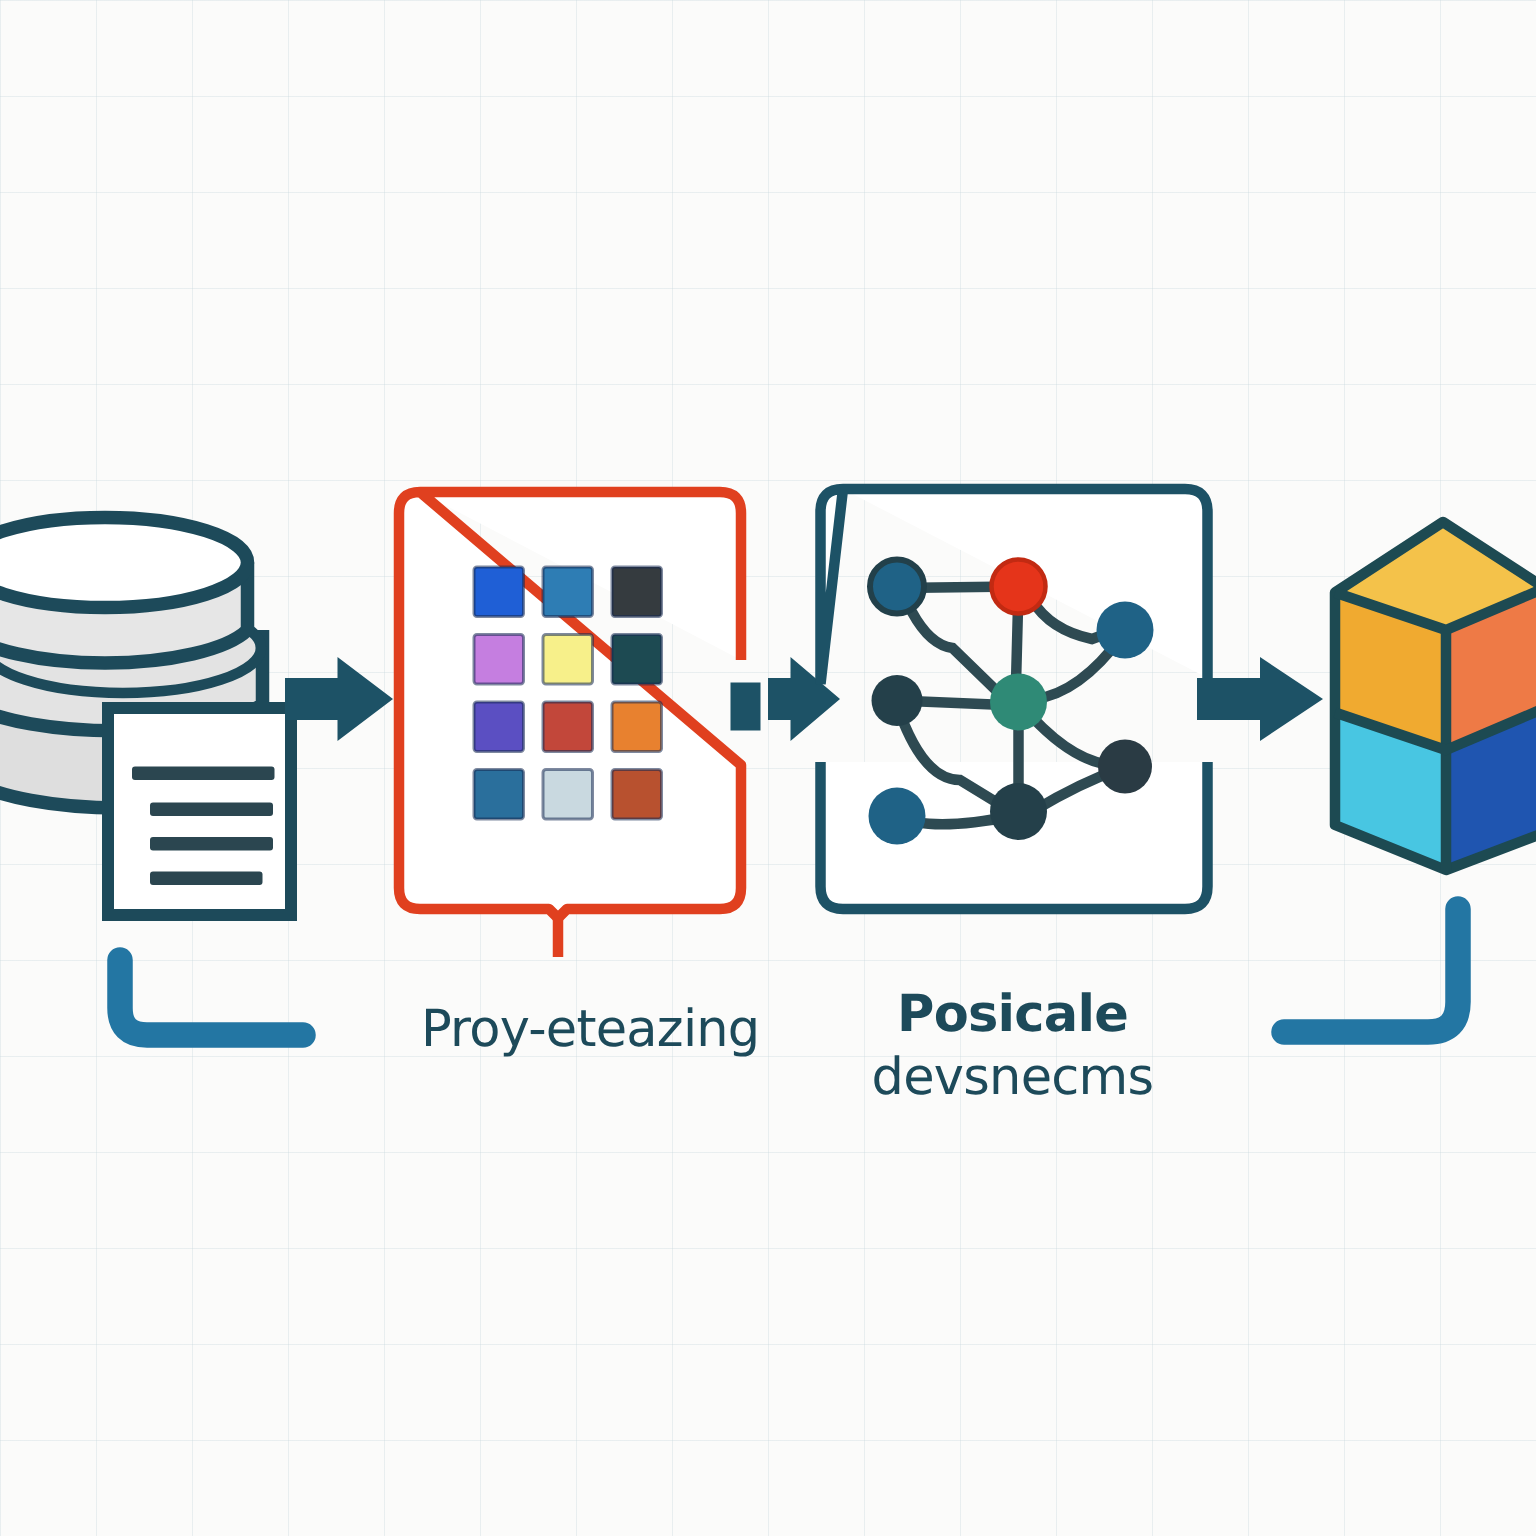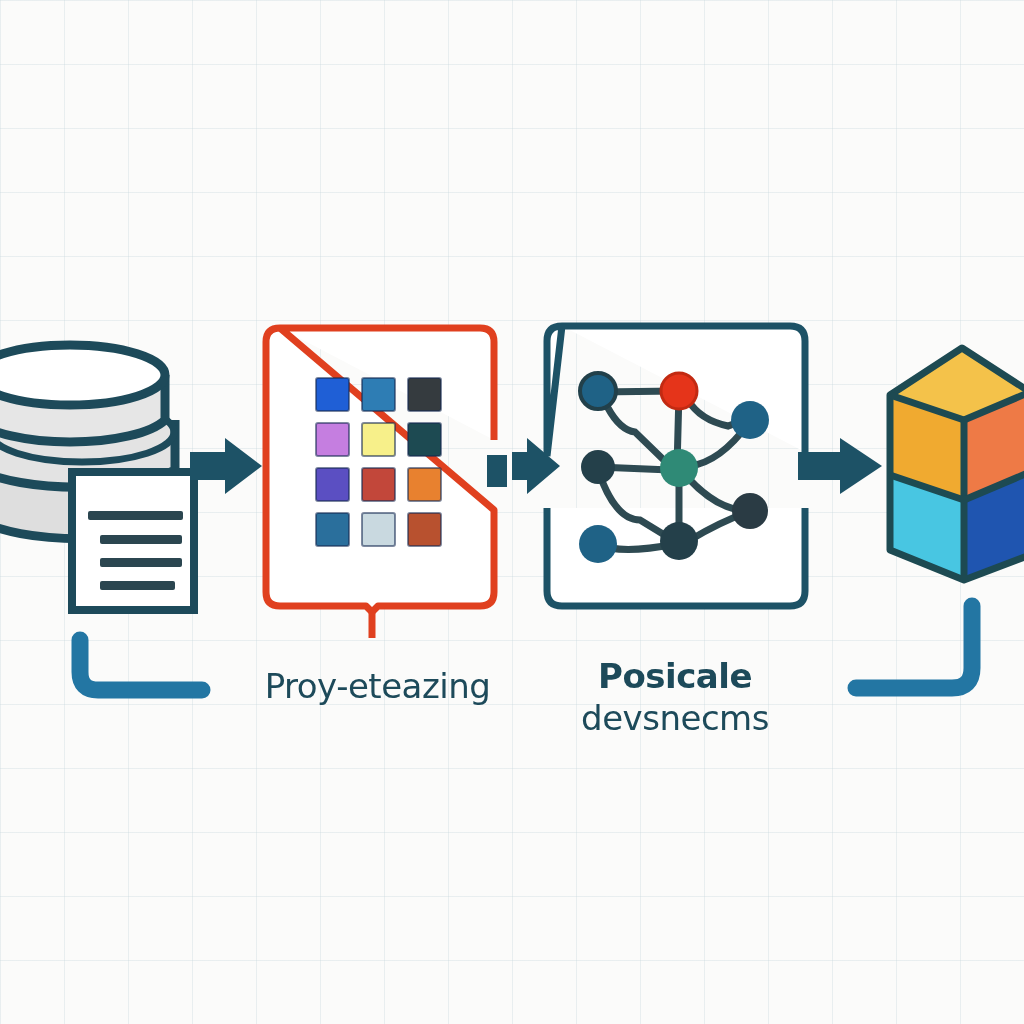--- a/index.html
+++ b/index.html
@@ -116,15 +116,15 @@
     <g fill="none" stroke="#1d4a52" stroke-width="7" stroke-linejoin="round">
       <polygon points="890,395 962,348 1030,392 1030,555 964,580 890,550"></polygon>
       <polyline points="890,395 964,420 1030,392"></polyline>
       <line x1="964" y1="420" x2="964" y2="580"></line>
       <polyline points="890,475 964,500 1030,472"></polyline>
     </g>
   </g>
   <path d="M 972 606 L 972 668 Q 972 688 952 688 L 856 688" fill="none" stroke="#2376a3" stroke-width="17" stroke-linecap="round"></path>
 </svg>
 
-<div class="label" style="left:250px; top:668px; width:255px;">Proy-eteazing</div>
+<div class="label" style="left:266px; top:668px; width:255px;">Proy-eteazing</div>
 <div class="label" style="left:560px; top:658px; width:230px;font-weight:bold;">Posicale</div>
 <div class="label" style="left:560px; top:700px; width:230px;text-align:center;">devsnecms</div>
 
 </body></html>

